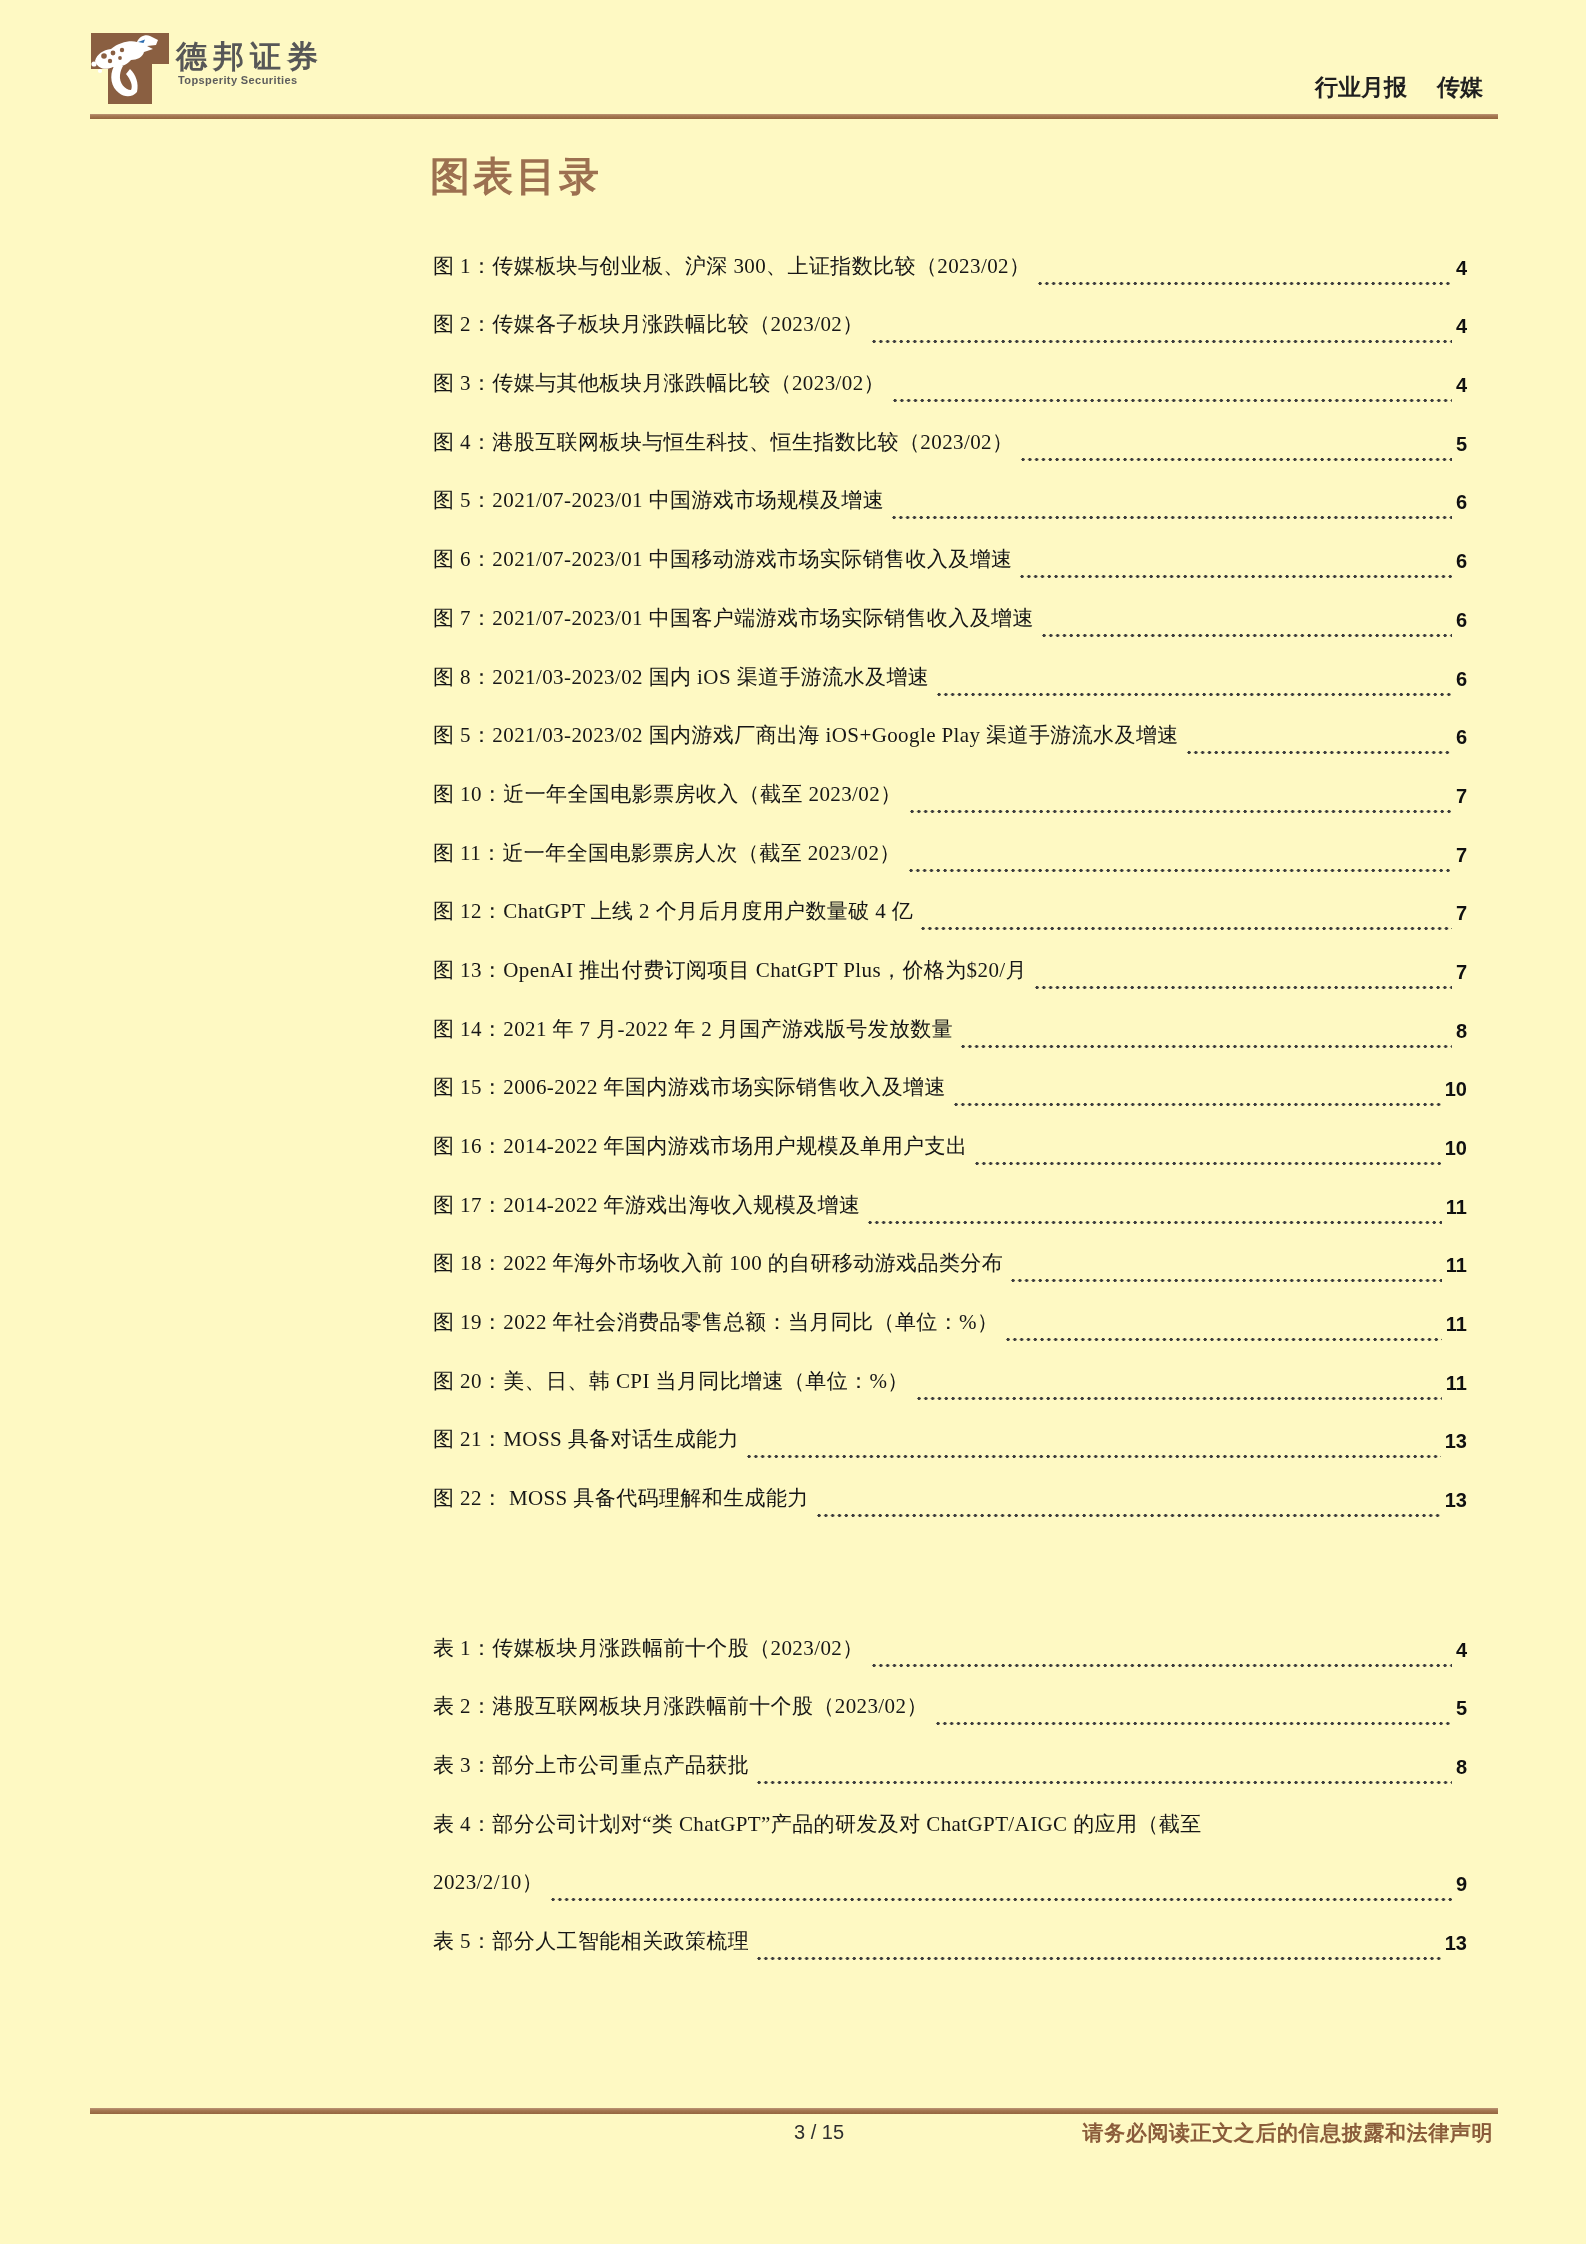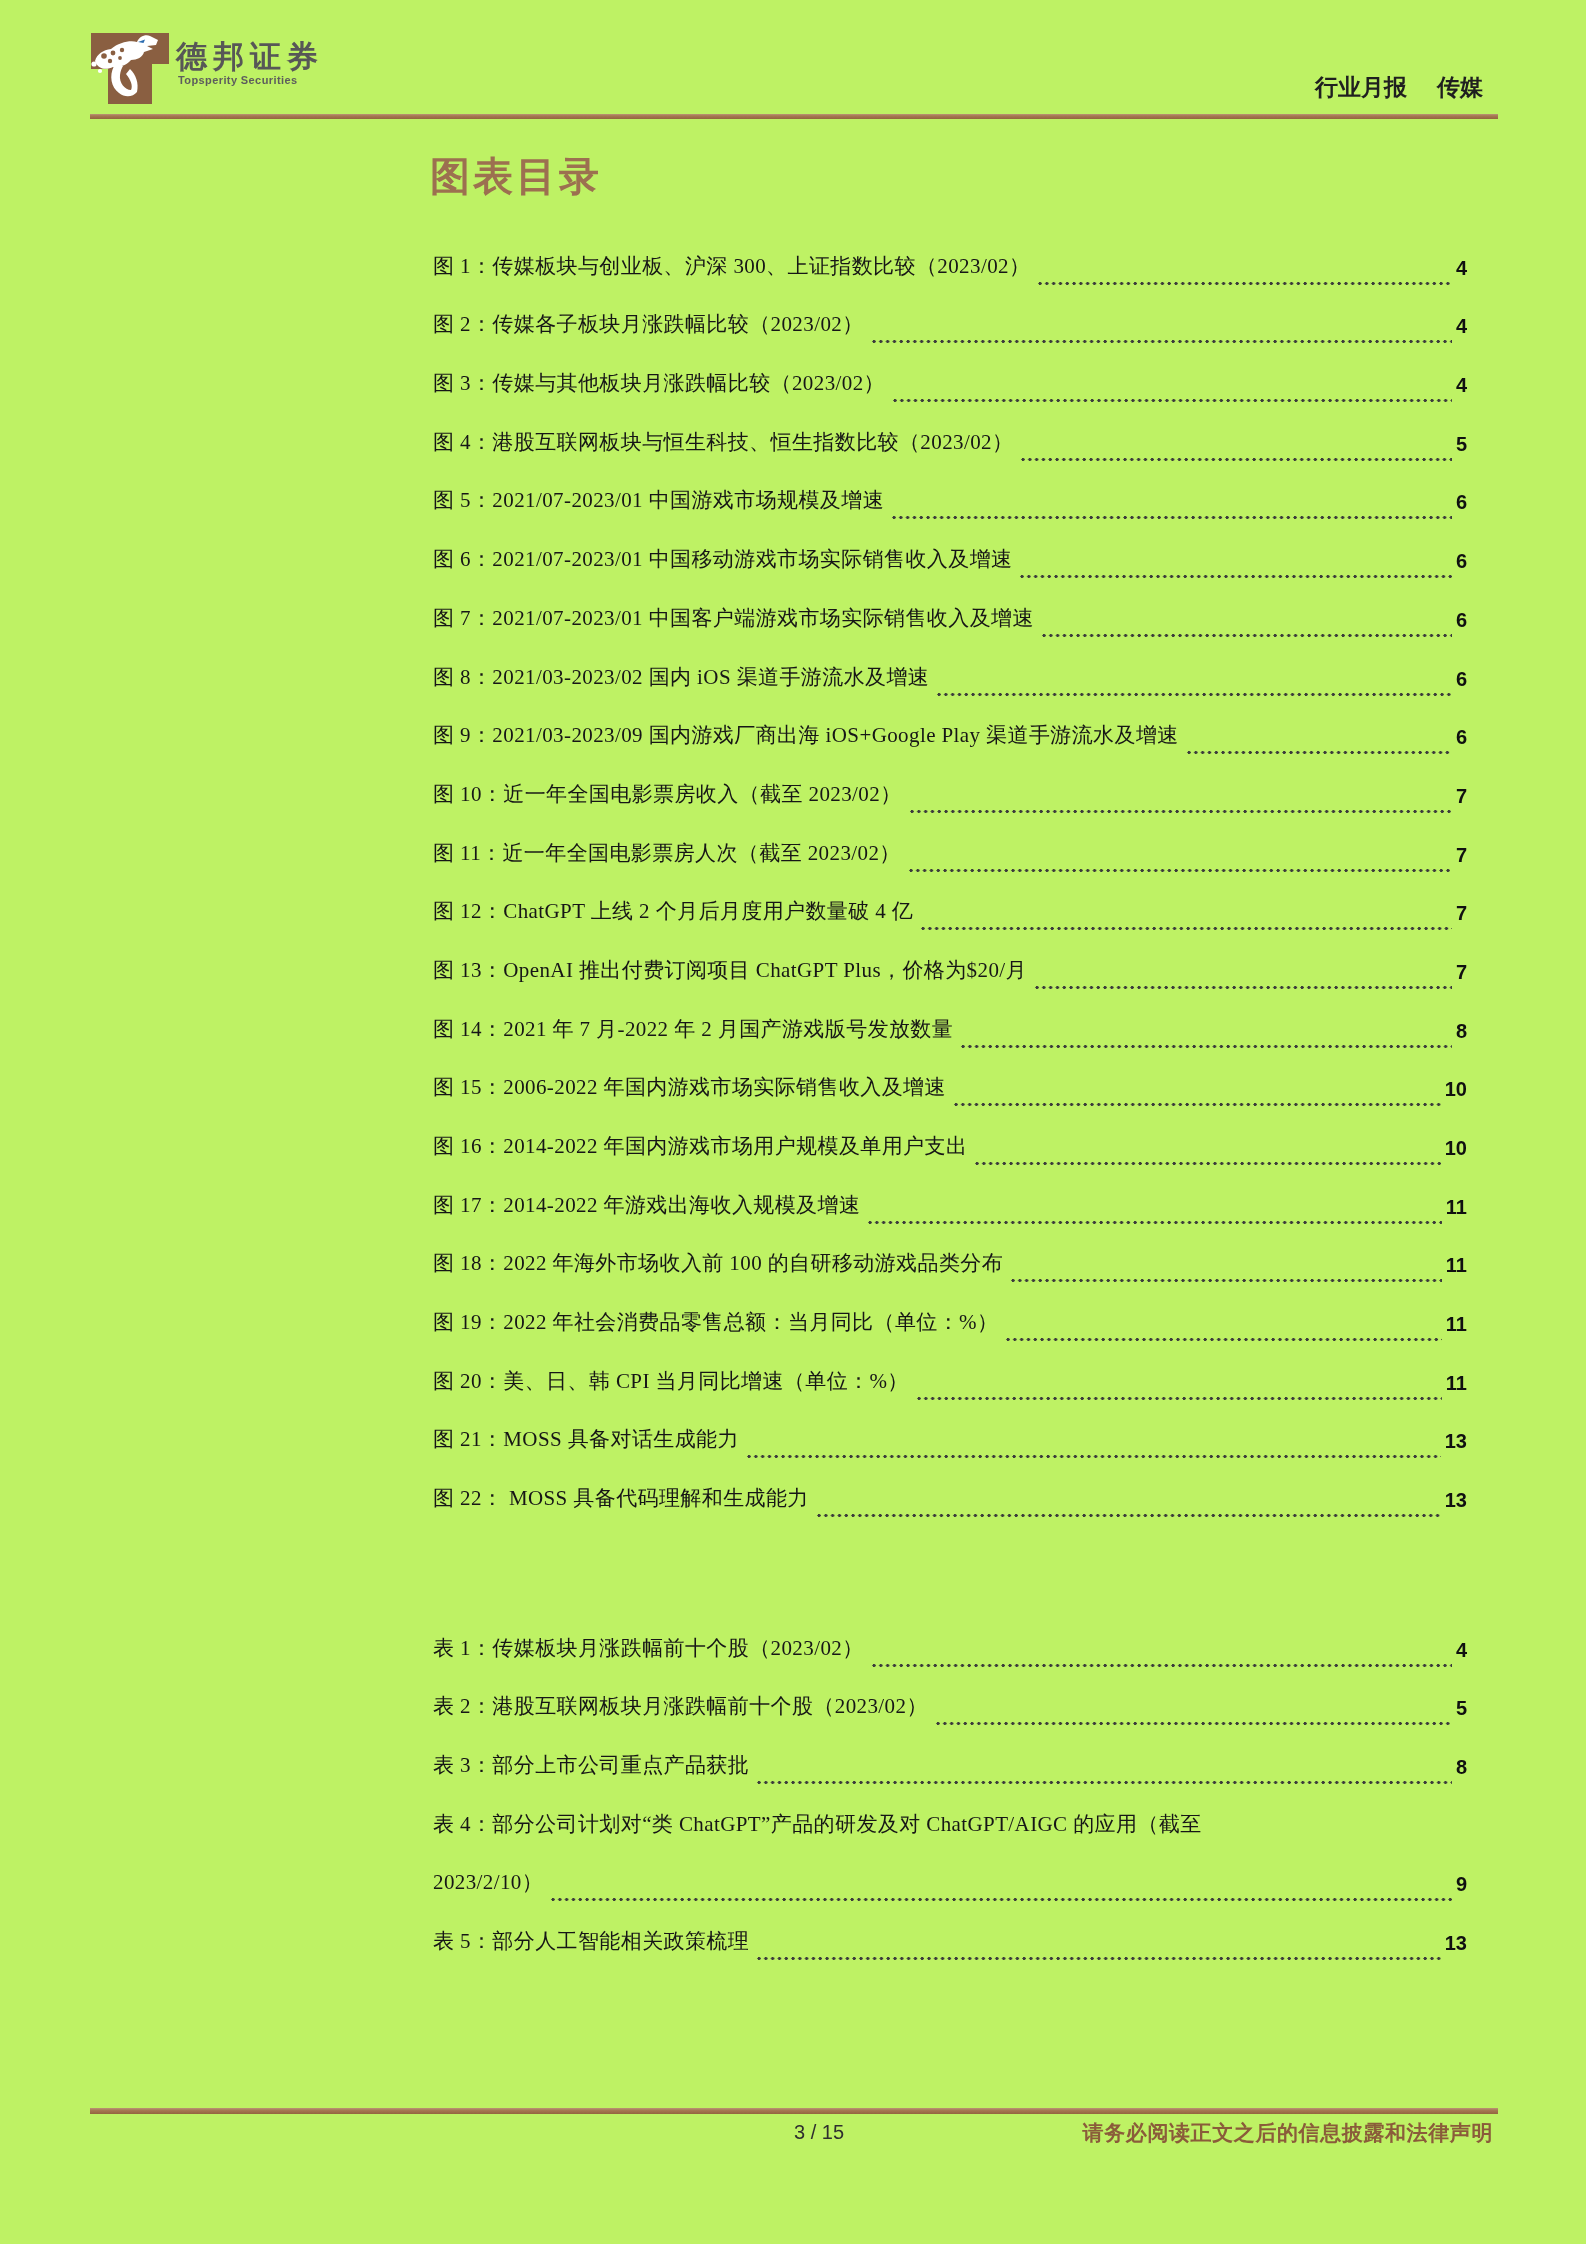--- a/index.html
+++ b/index.html
@@ -1,19 +1,19 @@
 <!DOCTYPE html>
 <html><head>
 <meta charset="utf-8">
 <style>
   html,body{margin:0;padding:0;background:#ffffff;}
   .page{
     position:relative;
     width:1586px;height:2244px;
-    background:#bef264;
+    background:#fef9c3;
     overflow:hidden;
     font-family:"Liberation Serif", serif;
   }
   
   .logo-mark{position:absolute;left:75px;top:20px;}
   .logo-cn{
     position:absolute;left:176px;top:36px;
     font-family:"Liberation Sans", sans-serif;
     font-size:31px;font-weight:700;color:#575757;letter-spacing:6px;white-space:pre;
   }
@@ -131,21 +131,21 @@
         <span class="toc-label">图 7：2021/07-2023/01 中国客户端游戏市场实际销售收入及增速</span>
         <span class="toc-leader"></span>
         <span class="toc-page">6</span>
       </div>
       <div class="toc-row">
         <span class="toc-label">图 8：2021/03-2023/02 国内 iOS 渠道手游流水及增速</span>
         <span class="toc-leader"></span>
         <span class="toc-page">6</span>
       </div>
       <div class="toc-row">
-        <span class="toc-label">图 9：2021/03-2023/09 国内游戏厂商出海 iOS+Google Play 渠道手游流水及增速</span>
+        <span class="toc-label">图 5：2021/03-2023/02 国内游戏厂商出海 iOS+Google Play 渠道手游流水及增速</span>
         <span class="toc-leader"></span>
         <span class="toc-page">6</span>
       </div>
       <div class="toc-row">
         <span class="toc-label">图 10：近一年全国电影票房收入（截至 2023/02）</span>
         <span class="toc-leader"></span>
         <span class="toc-page">7</span>
       </div>
       <div class="toc-row">
         <span class="toc-label">图 11：近一年全国电影票房人次（截至 2023/02）</span>

